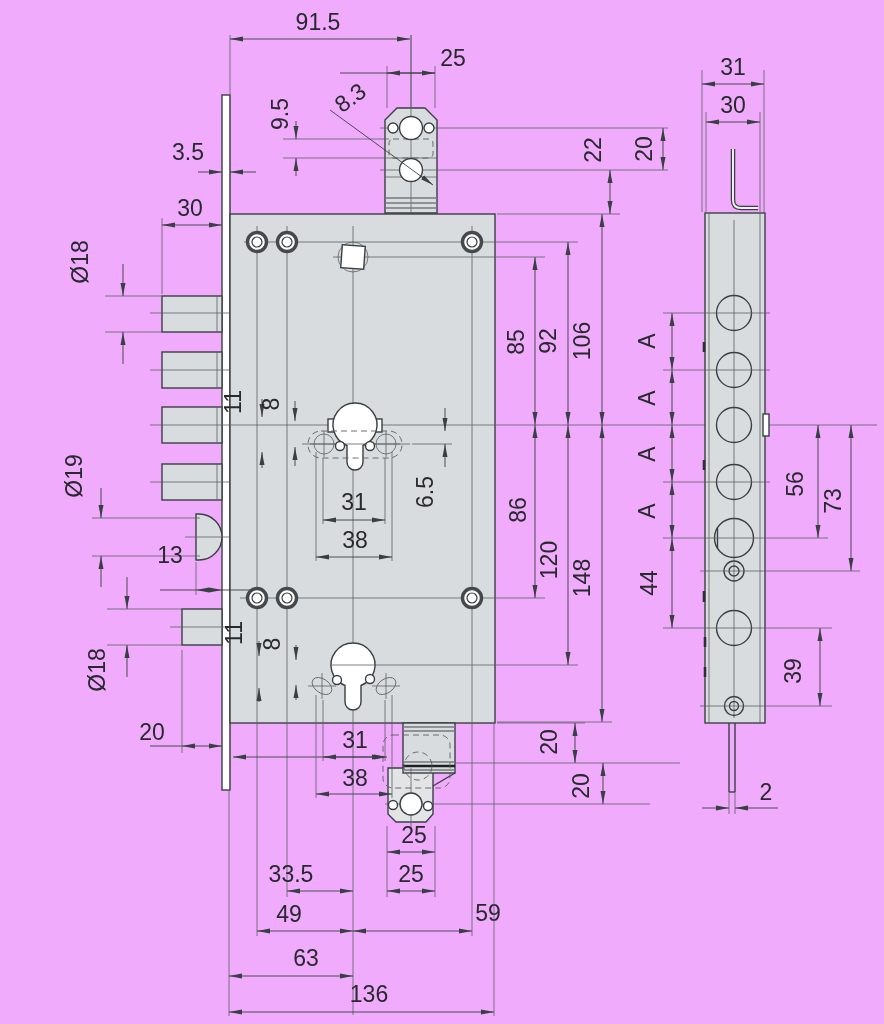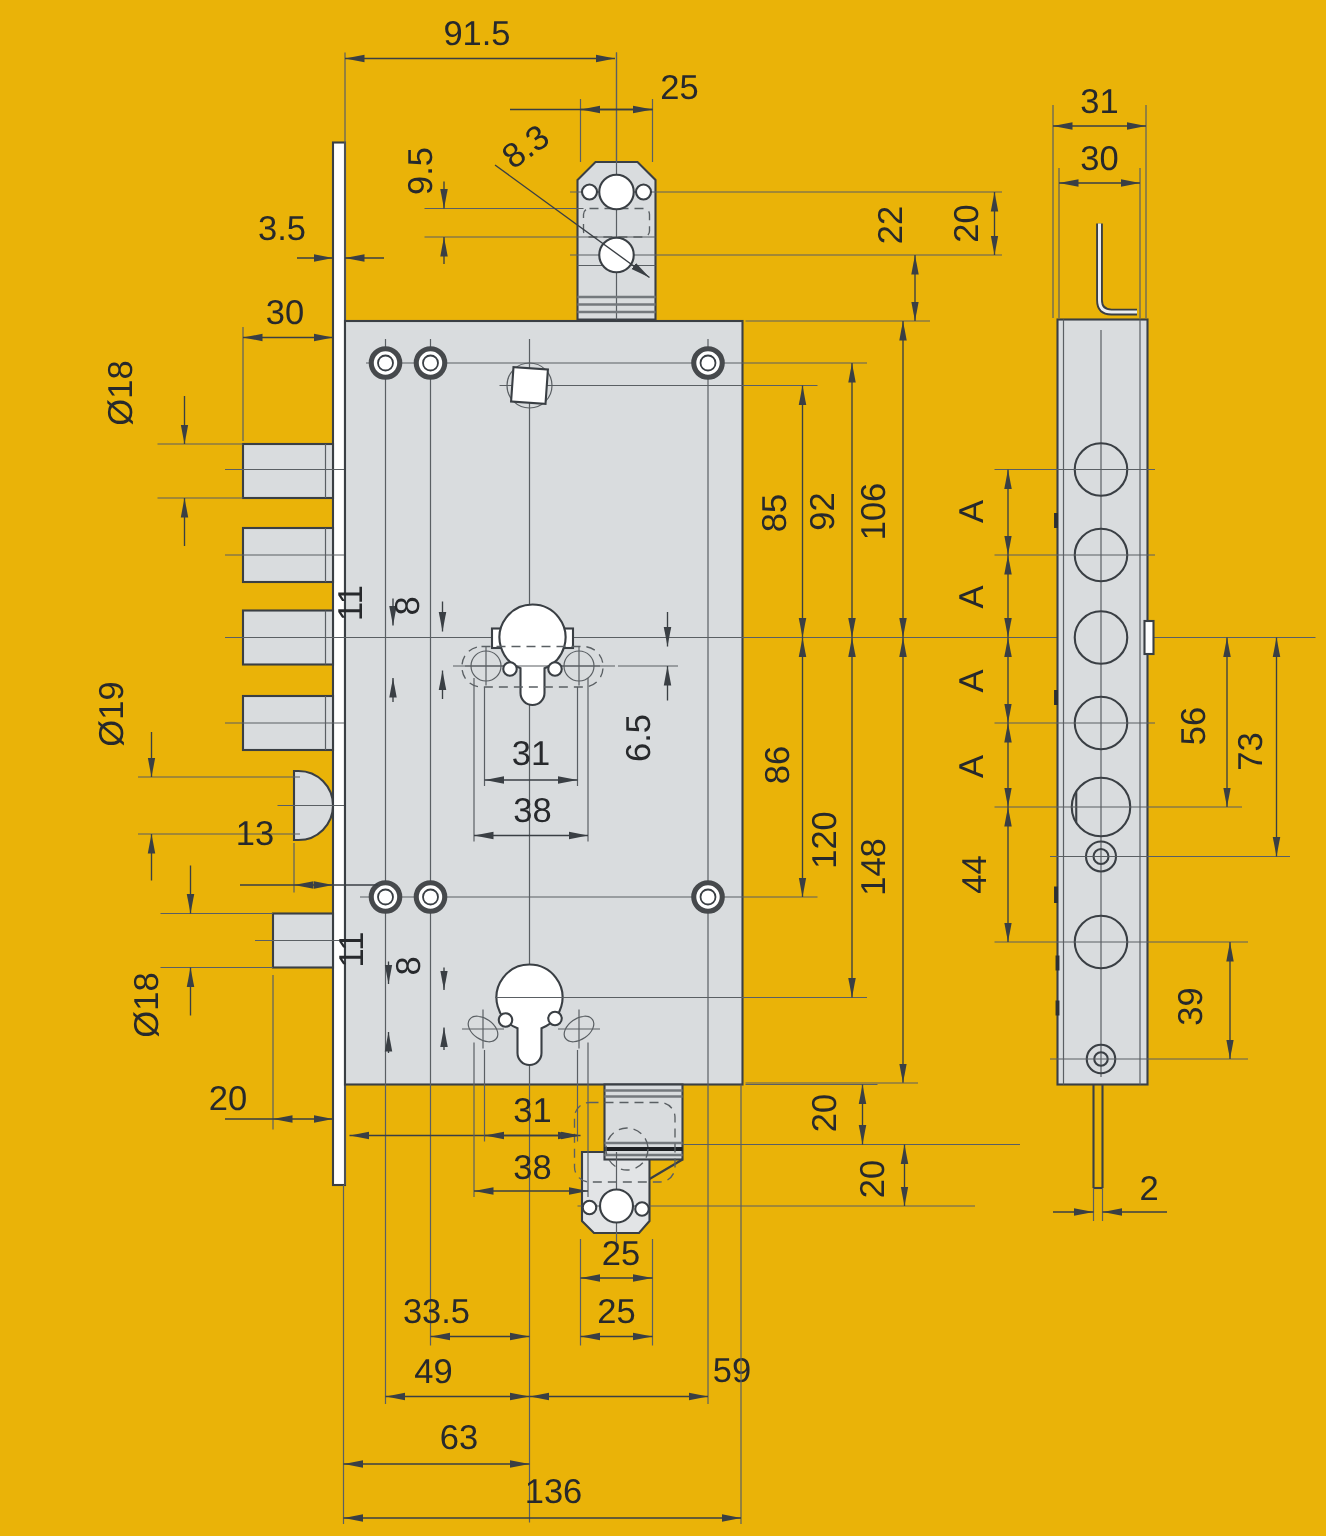--- a/index.html
+++ b/index.html
@@ -1,16 +1,16 @@
 <!DOCTYPE html>
 <html><head>
 <meta charset="utf-8">
 <style>
   html,body{margin:0;padding:0;background:#ffffff;}
-  .stage{width:884px;height:1024px;position:relative;background:#eab308;overflow:hidden;}
+  .stage{width:884px;height:1024px;position:relative;background:#f0abfc;overflow:hidden;}
   svg{display:block;}
   svg text{font-family:"Liberation Sans",sans-serif;font-size:23px;fill:#27292c;}
   .outline{stroke:#3a3f44;stroke-width:1.4;fill:none;}
   .body{fill:#d9dcde;stroke:#3a3f44;stroke-width:1.4;}
   .white{fill:#ffffff;stroke:#3a3f44;stroke-width:1.4;}
   .thin{stroke:#5a5f63;stroke-width:0.8;fill:none;}
   .dim{stroke:#3a3f44;stroke-width:0.9;fill:none;}
   .dash{stroke:#5a5f63;stroke-width:0.9;fill:none;stroke-dasharray:6 4;}
   .stripe{stroke:#74797d;stroke-width:1.6;}
   .heavy{stroke:#1d2023;stroke-width:2.6;}

